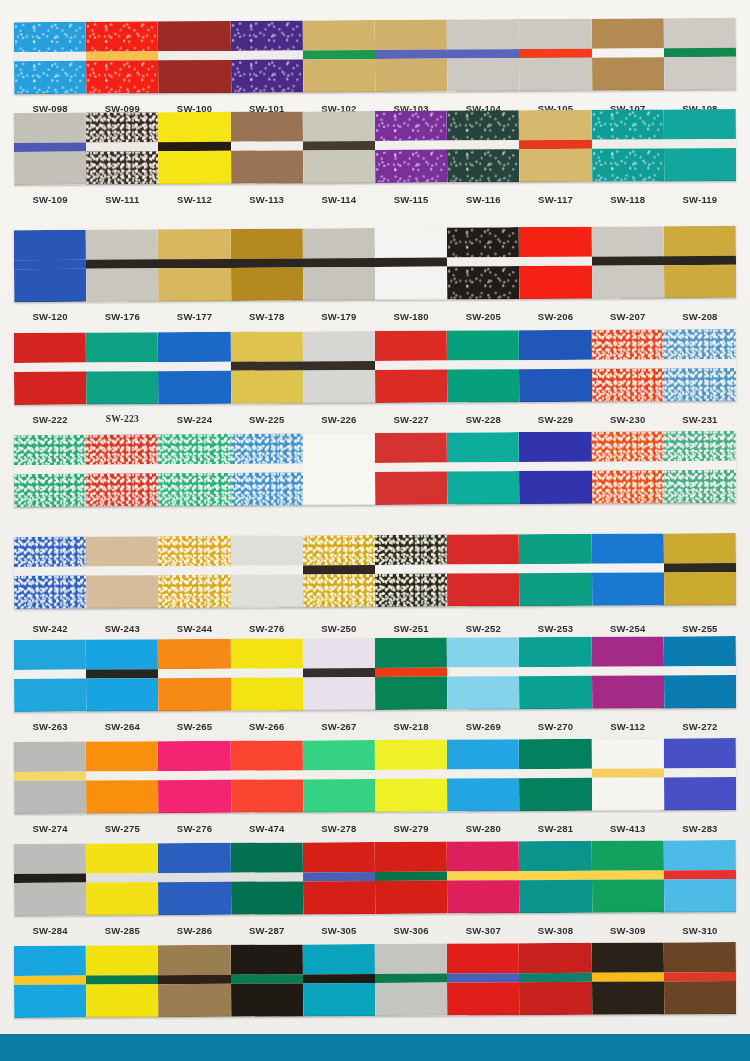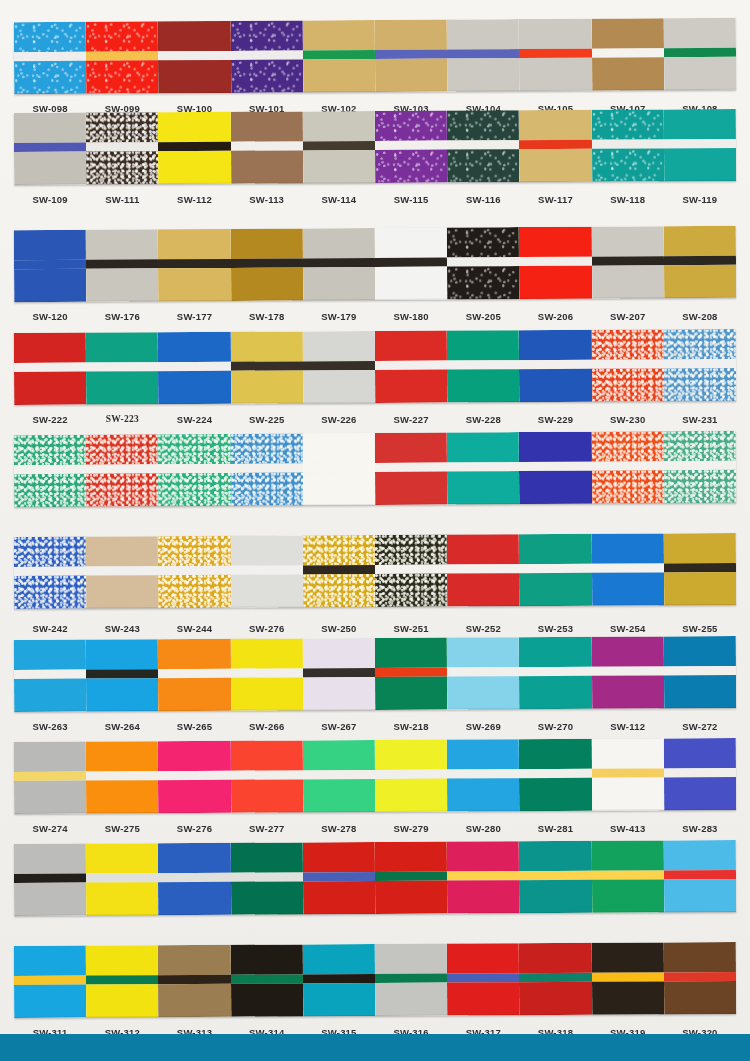--- a/index.html
+++ b/index.html
@@ -622,21 +622,21 @@
             <div class="top" style="background: rgb(71, 80, 196);"></div>
             <div class="stripe" style="background: rgb(240, 239, 236);"></div>
             <div class="bot" style="background: rgb(71, 80, 196);"></div>
           </div>
           <div class="edge-shadow"></div>
         </div>
         <div class="label-row" style="margin-top: 5px;">
           <div class="label" style="color: rgb(47, 47, 51);">SW-274</div>
           <div class="label" style="color: rgb(47, 47, 51);">SW-275</div>
           <div class="label" style="color: rgb(47, 47, 51);">SW-276</div>
-          <div class="label" style="color: rgb(47, 47, 51);">SW-277</div>
+          <div class="label" style="color: rgb(47, 47, 51);">SW-474</div>
           <div class="label" style="color: rgb(47, 47, 51);">SW-278</div>
           <div class="label" style="color: rgb(47, 47, 51);">SW-279</div>
           <div class="label" style="color: rgb(47, 47, 51);">SW-280</div>
           <div class="label" style="color: rgb(47, 47, 51);">SW-281</div>
           <div class="label" style="color: rgb(47, 47, 51);">SW-413</div>
           <div class="label" style="color: rgb(47, 47, 51);">SW-283</div>
         </div>
       </div>
       <div class="strip" style="top: 842px;">
         <div class="swatch-row" style="transform: rotate(-0.3deg);">
@@ -685,20 +685,32 @@
             <div class="stripe" style="background: rgb(251, 211, 77);"></div>
             <div class="bot" style="background: rgb(19, 162, 93);"></div>
           </div>
           <div class="swatch" title="SW-310">
             <div class="top" style="background: rgb(76, 187, 232);"></div>
             <div class="stripe" style="background: rgb(232, 48, 47);"></div>
             <div class="bot" style="background: rgb(76, 187, 232);"></div>
           </div>
           <div class="edge-shadow"></div>
         </div>
+        <div class="label-row" style="margin-top: 5px;">
+          <div class="label" style="color: rgb(47, 47, 51);">SW-284</div>
+          <div class="label" style="color: rgb(47, 47, 51);">SW-285</div>
+          <div class="label" style="color: rgb(47, 47, 51);">SW-286</div>
+          <div class="label" style="color: rgb(47, 47, 51);">SW-287</div>
+          <div class="label" style="color: rgb(47, 47, 51);">SW-305</div>
+          <div class="label" style="color: rgb(47, 47, 51);">SW-306</div>
+          <div class="label" style="color: rgb(47, 47, 51);">SW-307</div>
+          <div class="label" style="color: rgb(47, 47, 51);">SW-308</div>
+          <div class="label" style="color: rgb(47, 47, 51);">SW-309</div>
+          <div class="label" style="color: rgb(47, 47, 51);">SW-310</div>
+        </div>
       </div>
       <div class="strip" style="top: 944px;">
         <div class="swatch-row" style="transform: rotate(-0.3deg);">
           <div class="swatch" title="SW-311">
             <div class="top" style="background: rgb(23, 166, 224);"></div>
             <div class="stripe" style="background: rgb(245, 197, 42);"></div>
             <div class="bot" style="background: rgb(23, 166, 224);"></div>
           </div>
           <div class="swatch" title="SW-312">
             <div class="top" style="background: rgb(242, 226, 16);"></div>
@@ -740,28 +752,16 @@
             <div class="stripe" style="background: rgb(251, 187, 23);"></div>
             <div class="bot" style="background: rgb(42, 33, 24);"></div>
           </div>
           <div class="swatch" title="SW-320">
             <div class="top" style="background: rgb(107, 68, 38);"></div>
             <div class="stripe" style="background: rgb(224, 56, 40);"></div>
             <div class="bot" style="background: rgb(107, 68, 38);"></div>
           </div>
           <div class="edge-shadow"></div>
         </div>
-        <div class="label-row" style="margin-top: 5px;">
-          <div class="label" style="color: rgb(47, 47, 51);">SW-311</div>
-          <div class="label" style="color: rgb(47, 47, 51);">SW-312</div>
-          <div class="label" style="color: rgb(47, 47, 51);">SW-313</div>
-          <div class="label" style="color: rgb(47, 47, 51);">SW-314</div>
-          <div class="label" style="color: rgb(47, 47, 51);">SW-315</div>
-          <div class="label" style="color: rgb(47, 47, 51);">SW-316</div>
-          <div class="label" style="color: rgb(47, 47, 51);">SW-317</div>
-          <div class="label" style="color: rgb(47, 47, 51);">SW-318</div>
-          <div class="label" style="color: rgb(47, 47, 51);">SW-319</div>
-          <div class="label" style="color: rgb(47, 47, 51);">SW-320</div>
-        </div>
       </div>
     </div>
   <div id="bottombar" style="background: rgb(11, 124, 163);"></div>
 </div>
 
 </body></html>

